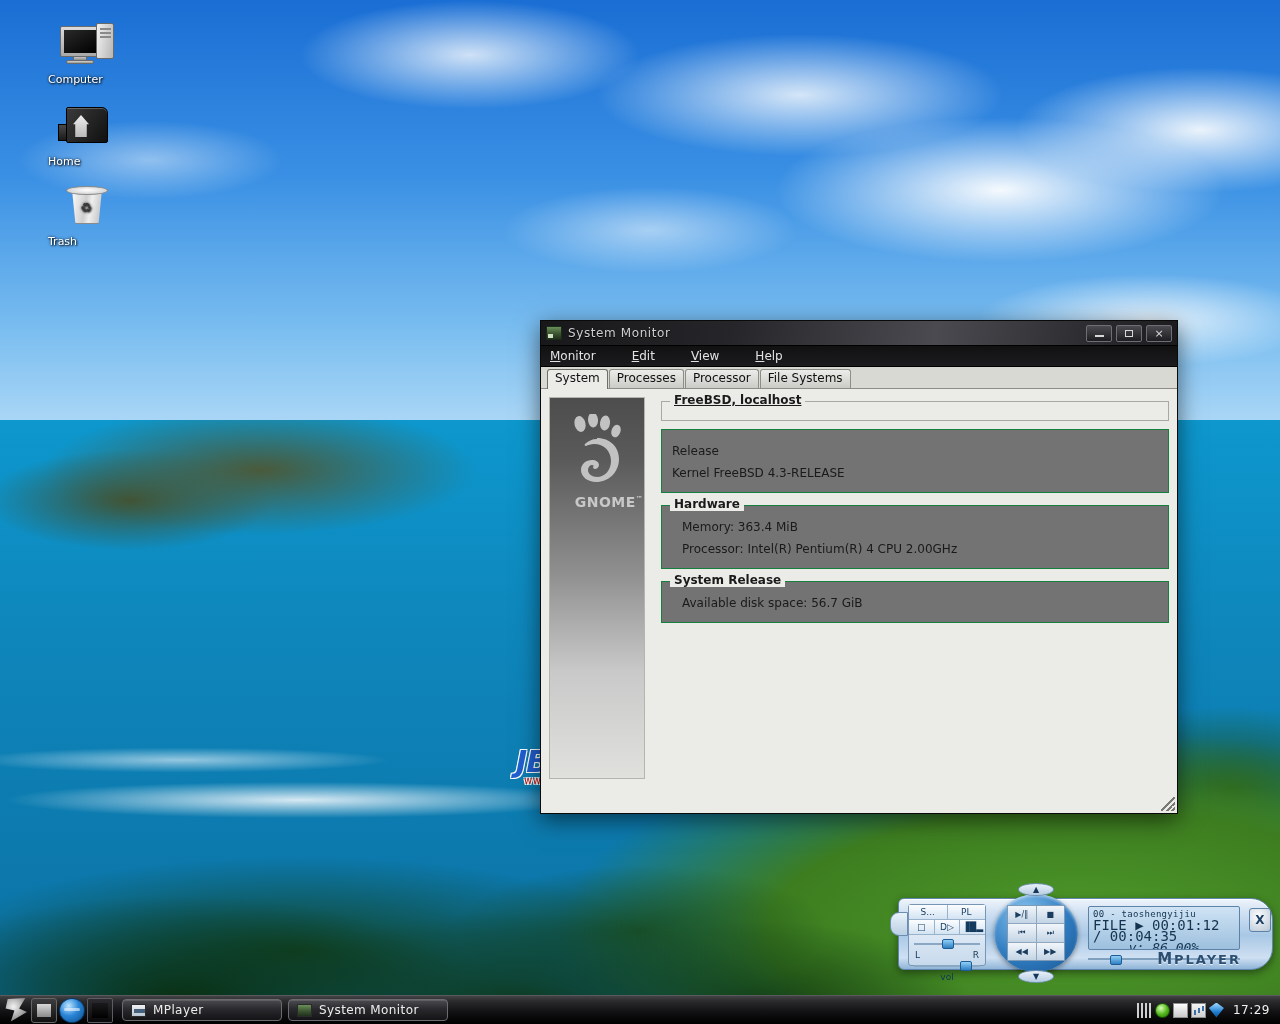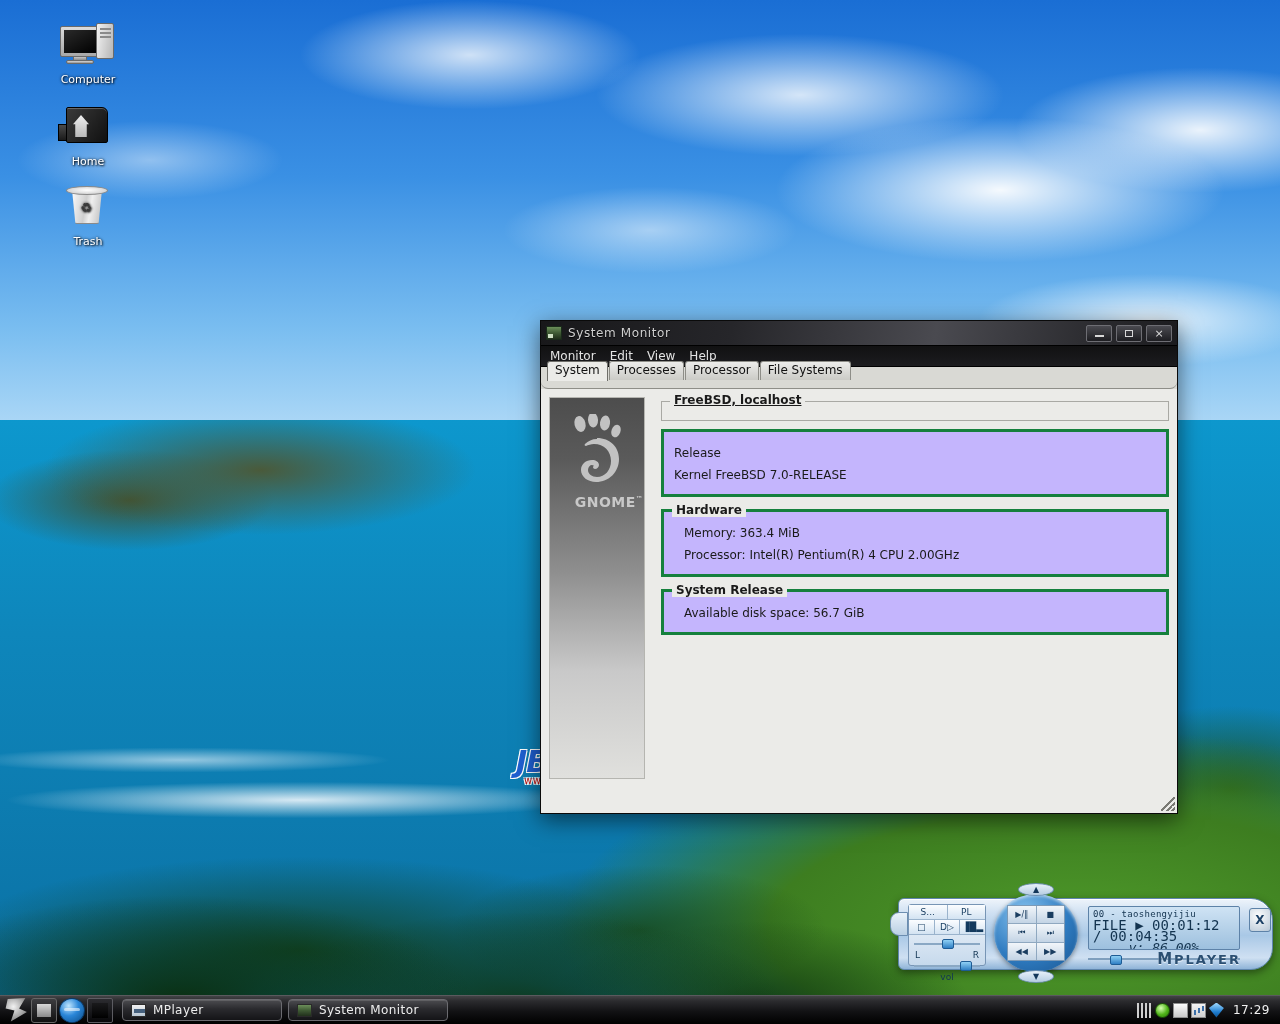--- a/index.html
+++ b/index.html
@@ -55,21 +55,21 @@
       radial-gradient(ellipse 250px 80px at 470px 55px, rgba(255,255,255,.78), rgba(255,255,255,0) 68%),
       radial-gradient(ellipse 260px 70px at 1150px 320px, rgba(255,255,255,.8), rgba(255,255,255,0) 66%),
       radial-gradient(ellipse 210px 62px at 650px 230px, rgba(255,255,255,.5), rgba(255,255,255,0) 70%),
       radial-gradient(ellipse 190px 56px at 150px 160px, rgba(255,255,255,.45), rgba(255,255,255,0) 70%),
       linear-gradient(#1a6ed4 0%, #3a90e4 42%, #79bdf0 78%, #a9d6f6 100%);
     background-repeat: no-repeat;
   }
 
   
   .desk-icon {
-    position: absolute; width: 84px; text-align: center;
+    position: absolute; width: 84px; 
     color: #fff; font-size: 11px;
     text-shadow: 1px 1px 2px rgba(0,0,0,.9), 0 0 3px rgba(0,0,0,.8);
     cursor: pointer;
   }
   .desk-icon .glyph { display: block; height: 48px; margin-bottom: 3px; position: relative; }
   .desk-label { display: inline-block; padding: 0 2px; line-height: 13px; }
 
   
   .ic-monitor { position: absolute; left: 14px; top: 4px; width: 40px; height: 31px;
     background: linear-gradient(#dcdcdc, #a8a8a8); border: 1px solid #6a6a6a; border-radius: 2px; }
@@ -139,29 +139,29 @@
     width: 26px; height: 17px; border: 1px solid #6e6e74; border-radius: 2px;
     background: linear-gradient(#4a4a50, #1e1e22);
     color: #d8d8d8; font: 11px "DejaVu Sans", sans-serif;
     display: flex; align-items: center; justify-content: center; cursor: pointer;
   }
   .win-btn .mn { display:block; width:9px; height:2px; background:#d8d8d8; margin-top:5px; }
   .win-btn .mx { display:block; width:8px; height:7px; border:1.5px solid #d8d8d8; }
 
   .menubar {
     height: 21px; background: linear-gradient(#111112, #1c1c1f);
-    display: flex; align-items: center; padding-left: 6px; gap: 8px;
+    display: flex; align-items: center; padding-left: 6px; gap: 30px;
     border-bottom: 1px solid #000;
   }
   .menu-item { color: #e2e2e2; font: 12px "DejaVu Sans", sans-serif; cursor: pointer; padding: 1px 3px; }
   .menu-item u { text-decoration: underline; }
 
   .tabstrip {
-    background: #d9d9d4; padding: 4px 6px 8px 6px; display: flex; align-items: flex-end;
-    border-bottom: 1px solid #8e8e88; height: 22px; border-radius: 7px;
+    background: #d9d9d4; padding: 4px 6px 0 6px; display: flex; align-items: flex-end;
+    border-bottom: 1px solid #8e8e88; height: 22px;
   }
   .tab {
     font: 12px "DejaVu Sans", sans-serif; color: #111;
     padding: 2px 7px 3px 7px; margin-right: 1px; cursor: pointer;
     border: 1px solid #8e8e88; border-bottom: none;
     background: linear-gradient(#ececea, #cbcbc6);
     border-radius: 3px 3px 0 0; line-height: 13px;
   }
   .tab.active { background: #ebebe8; border-color: #6f6f6a; position: relative; top: 1px; padding-bottom: 4px; }
 
@@ -176,22 +176,22 @@
   }
   .gnome-foot { position:absolute; left: 50%; top: 16px; transform: translateX(-50%); width: 66px; height: 74px; }
   .gnome-label {
     position:absolute; left:0; right:0; top: 96px; text-align:center;
     font: bold 14px "DejaVu Sans", sans-serif; color: #c8c8c8; letter-spacing: .5px; margin-left: 24px;
   }
   .gnome-tm { font-size: 7px; vertical-align: super; }
 
   .info-col { flex: 1 1 auto; padding-top: 4px; }
   .fieldset {
-    border: 3px solid #15803d; margin-bottom: 12px; position: relative;
-    background: #c4b5fd;
+    border: 1px solid #15803d; margin-bottom: 12px; position: relative;
+    background: #737373;
   }
   .fs-legend {
     position: absolute; top: -9px; left: 8px; background: #ebebe8; padding: 0 4px;
     font: bold 12px "DejaVu Sans", sans-serif; color: #1a1a1a; text-decoration: underline;
     white-space: nowrap;
   }
   .fs-legend.plain { text-decoration: none; }
   .fs-body { padding: 10px 10px 8px 10px; }
   .fs-body .row {
     font: 12px "DejaVu Sans", sans-serif; color: #1a1a1a; line-height: 22px; white-space: nowrap;
@@ -441,21 +441,21 @@
 
       <div class="info-col">
 
         <div class="host-fieldset">
           <span class="fs-legend">FreeBSD, localhost</span>
         </div>
 
         <div class="fieldset" style="margin-top:-4px;">
           <div class="fs-body">
             <div class="row">Release</div>
-            <div class="row">Kernel FreeBSD 7.0-RELEASE</div>
+            <div class="row">Kernel FreeBSD 4.3-RELEASE</div>
           </div>
         </div>
 
         <div class="fieldset">
           <span class="fs-legend plain">Hardware</span>
           <div class="fs-body">
             <div class="row indent">Memory:    363.4 MiB</div>
             <div class="row indent">Processor: Intel(R) Pentium(R) 4 CPU 2.00GHz</div>
           </div>
         </div>

